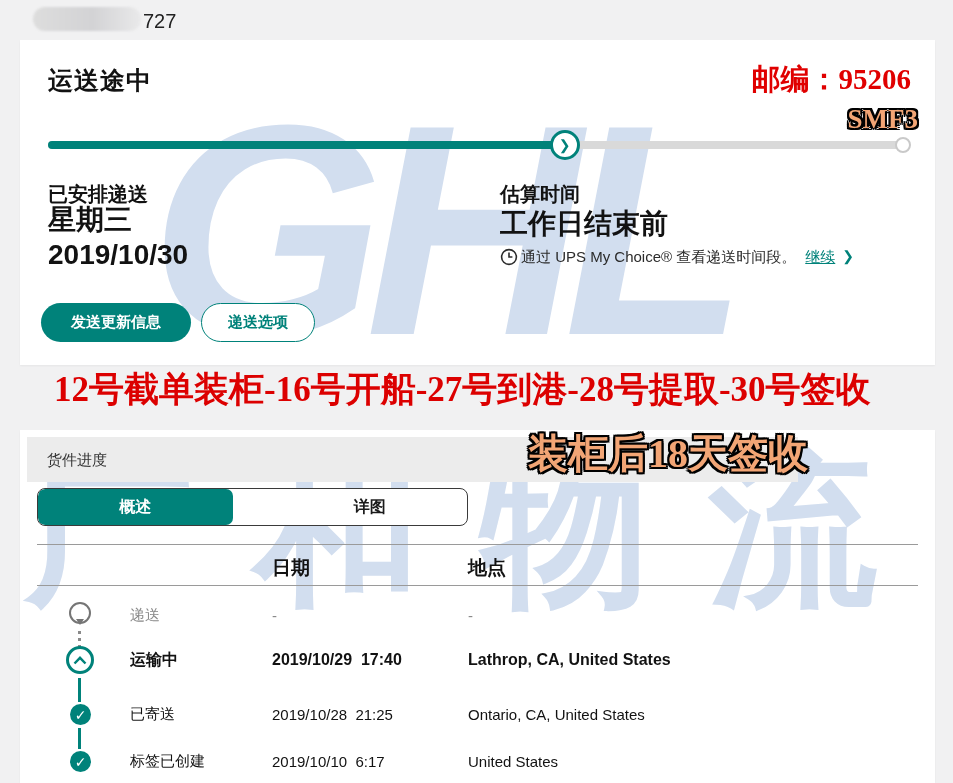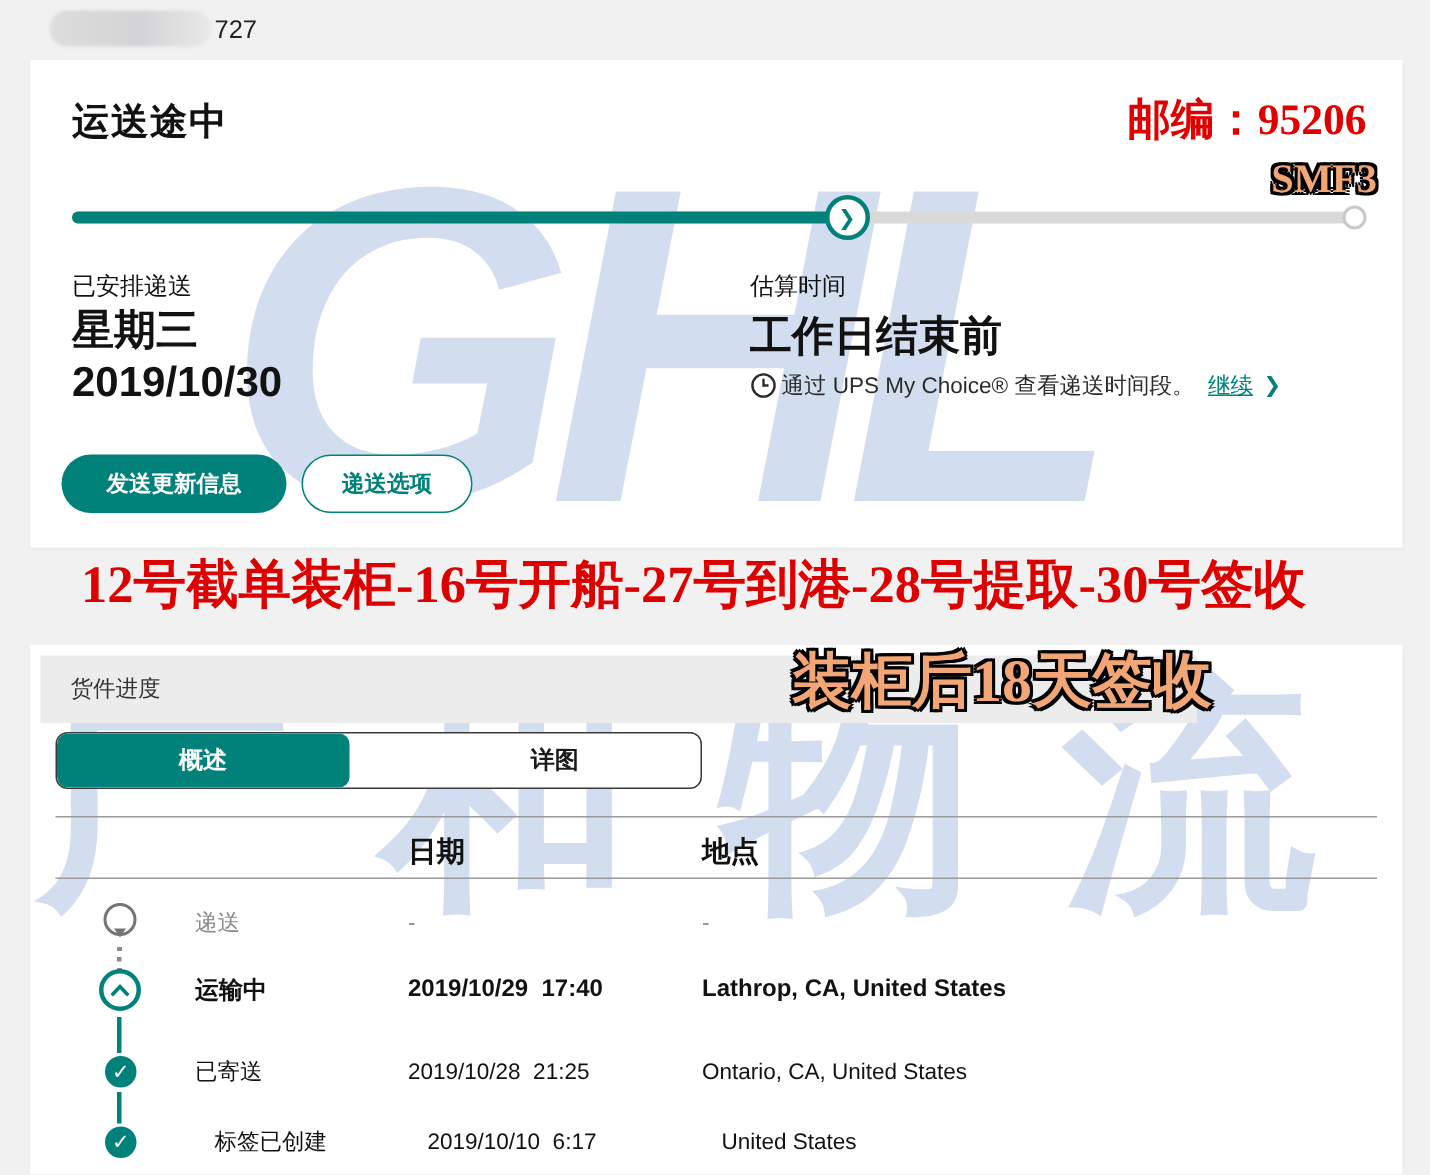--- a/index.html
+++ b/index.html
@@ -10,42 +10,42 @@
     font-family:"Liberation Sans","DejaVu Sans",sans-serif;
     color:#121212;
   }
   
   .wm { position:absolute; z-index:1; color:#d2deef; pointer-events:none; line-height:1; }
   .wm-logo { left:150px; top:80px; font-size:300px; font-weight:bold; font-style:italic; letter-spacing:-18px; }
   .wm-text { left:25px; top:445px; font-size:168px; font-weight:bold; letter-spacing:60px; white-space:nowrap; }
   
   .blur-blob { position:absolute; left:33px; top:7px; width:108px; height:24px; z-index:2;
     background:linear-gradient(90deg,#dddddd,#d3d3d5 55%,#e9e9ea); border-radius:12px; filter:blur(1.2px); }
-  .tracking-suffix { position:absolute; left:143px; top:10px; z-index:2; font-size:17px; color:#222; }
+  .tracking-suffix { position:absolute; left:143px; top:10px; z-index:2; font-size:20px; color:#222; }
   
   .card { position:absolute; background:#fff; box-shadow:0 1px 2px rgba(0,0,0,.05); }
   .card > * { position:absolute; z-index:2; }
   #card-status { left:20px; top:40px; width:915px; height:325px; }
   #card-progress { left:20px; top:430px; width:915px; height:353px; }
   
   .page-title { left:28px; top:24px; font-size:25px; font-weight:bold; letter-spacing:1px; }
   .postal-note { right:24px; top:20px; font-family:"Liberation Serif","DejaVu Serif",serif;
     font-size:29px; font-weight:600; color:#e00000; }
   .outline-text { font-family:"Liberation Serif","DejaVu Serif",serif; font-weight:bold; color:#f2a575;
     text-shadow:-2px -2px 0 #000, 2px -2px 0 #000, -2px 2px 0 #000, 2px 2px 0 #000,
                 -2px 0 0 #000, 2px 0 0 #000, 0 -2px 0 #000, 0 2px 0 #000; }
   .smf-note { right:17px; top:64px; font-size:27px; }
   .progress-track { left:28px; top:101px; width:861px; height:8px; background:#d9d9d9; border-radius:4px; }
   .progress-fill { position:absolute; left:0; top:0; height:8px; background:#00827a; border-radius:4px; }
   .progress-indicator { position:absolute; left:calc(60% - 15px); top:-11px; width:30px; height:30px;
     background:#fff; border:3px solid #00827a; border-radius:50%;
     display:flex; align-items:center; justify-content:center; color:#00827a; font-weight:bold; font-size:14px; }
   .progress-end { position:absolute; right:-2px; top:-4px; width:16px; height:16px;
     background:#fff; border:2px solid #c9c9c9; border-radius:50%; }
-  .col-label { font-size:16px; font-weight:normal; }
+  .col-label { font-size:20px; font-weight:bold; }
   .sched-label { left:28px; top:141px; }
   .sched-day  { left:28px; top:161px; font-size:28px; font-weight:bold; }
   .sched-date { left:28px; top:199px; font-size:28px; font-weight:bold; }
   .est-label  { left:480px; top:141px; }
   .est-value  { left:480px; top:165px; font-size:28px; font-weight:bold; }
   .est-note   { left:480px; top:208px; font-size:15px; color:#2b2b2b; display:flex; align-items:flex-start; gap:3px; white-space:nowrap; }
   .est-link { color:#00827a; text-decoration:underline; margin-left:6px; cursor:pointer; }
   .link-chevron { color:#00827a; font-weight:bold; font-size:14px; margin-left:4px; }
   .btn-row { left:21px; top:263px; display:flex; gap:10px; }
   .btn { height:39px; border-radius:20px; font-size:15px; font-weight:bold; display:flex;
@@ -176,18 +176,18 @@
   <div class="tl-row row-current" style="left:0; top:218px; width:915px;">
     <span class="tl-status">运输中</span>
     <span class="tl-date">2019/10/29  17:40</span>
     <span class="tl-loc">Lathrop, CA, United States</span>
   </div>
   <div class="tl-row" style="left:0; top:272px; width:915px;">
     <span class="tl-status">已寄送</span>
     <span class="tl-date">2019/10/28  21:25</span>
     <span class="tl-loc">Ontario, CA, United States</span>
   </div>
-  <div class="tl-row" style="left:13px; top:319px; width:915px;">
+  <div class="tl-row" style="left:0; top:319px; width:915px;">
     <span class="tl-status">标签已创建</span>
     <span class="tl-date">2019/10/10  6:17</span>
     <span class="tl-loc">United States</span>
   </div>
 </div>
 
 </body></html>

